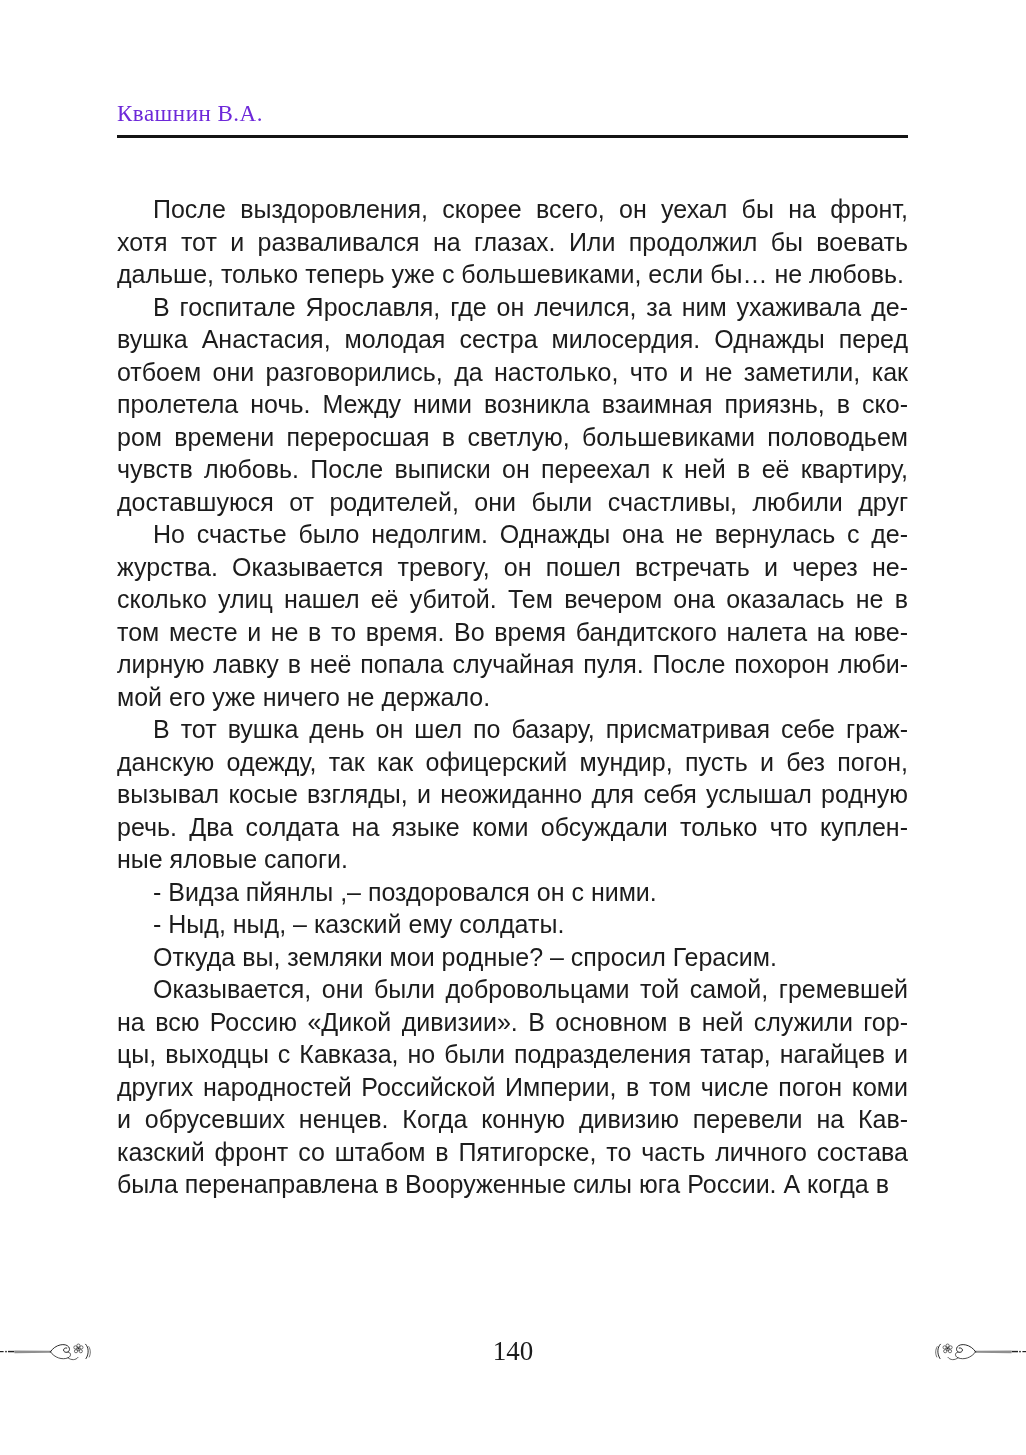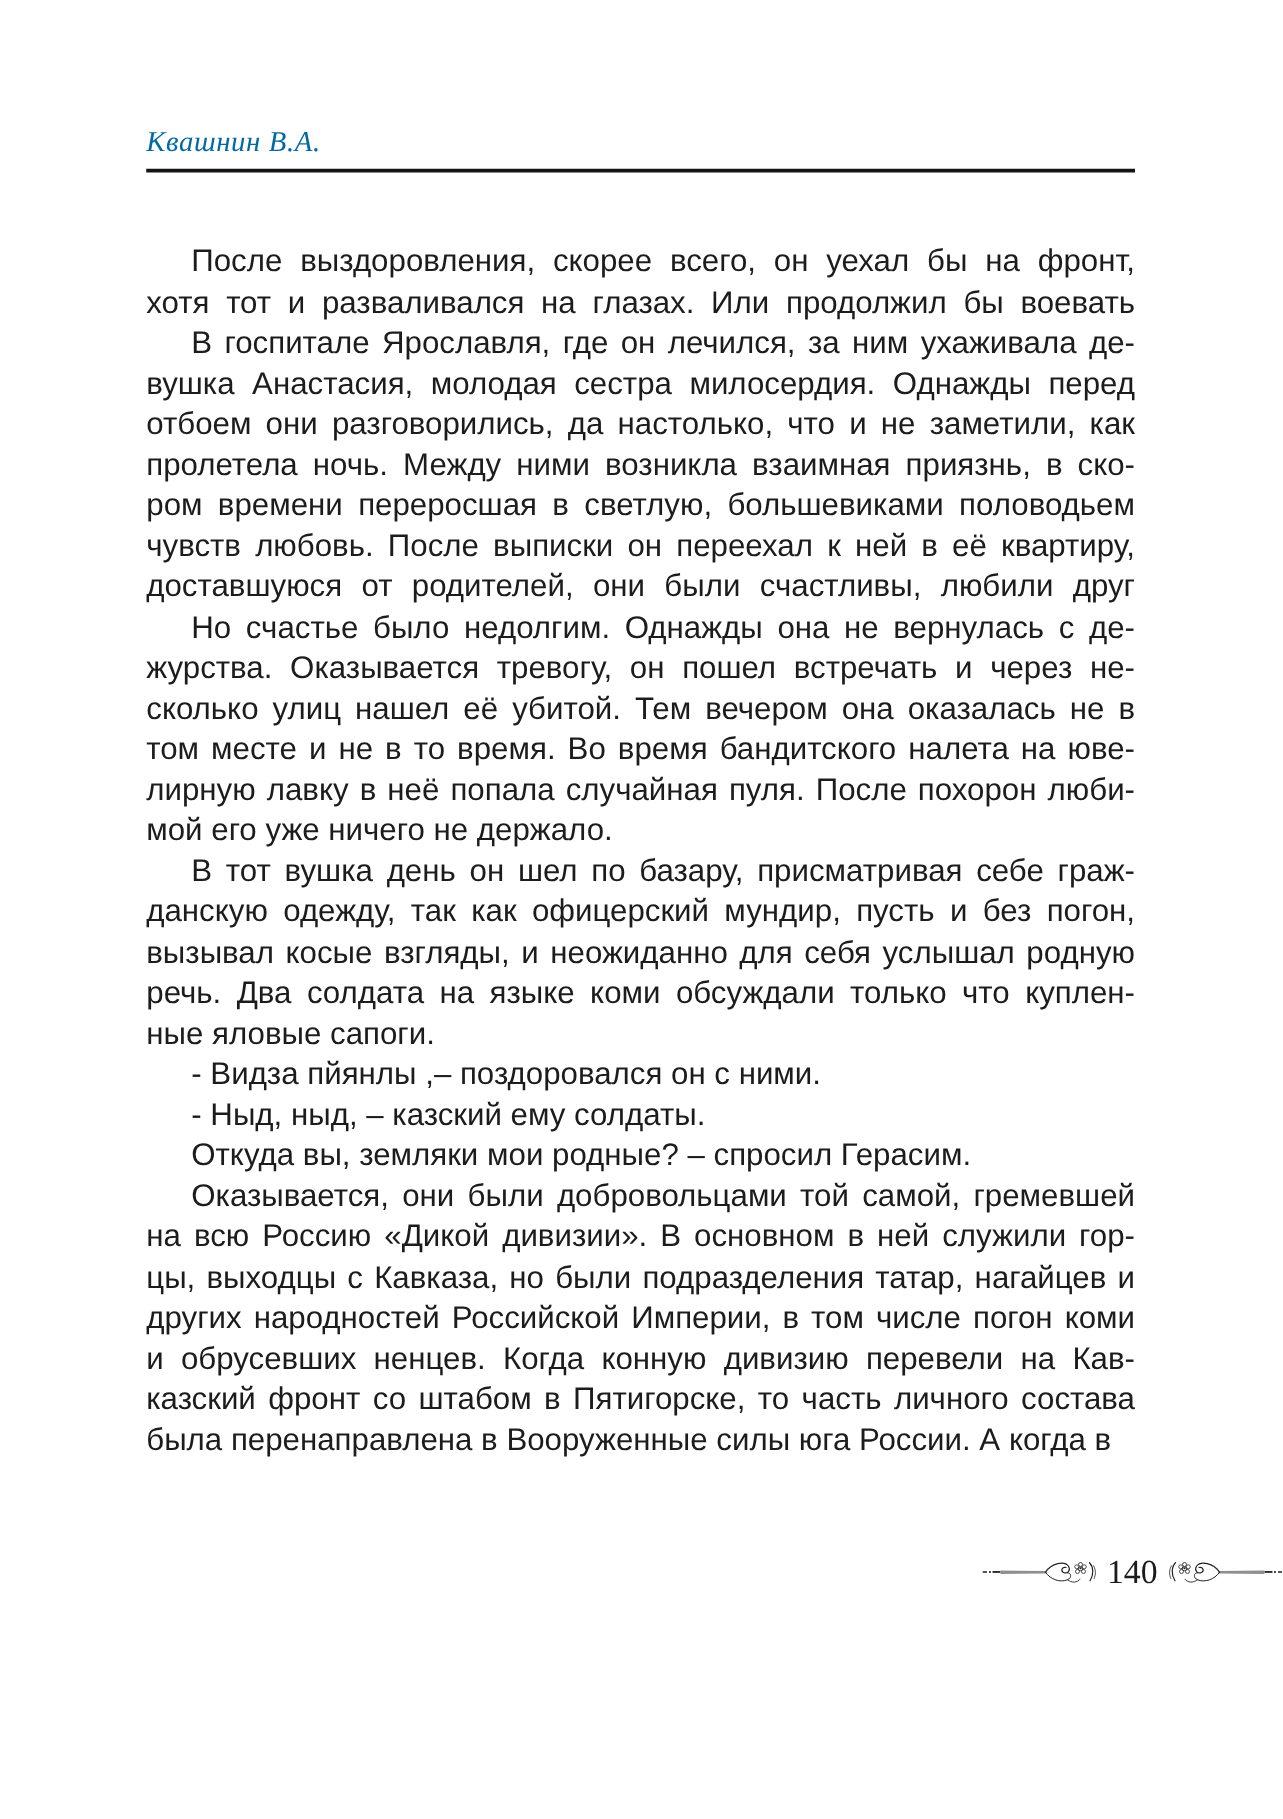--- a/index.html
+++ b/index.html
@@ -13,24 +13,23 @@
   }
   
   .header{
     position:absolute;
     left:117px;
     top:101px;
     width:791px;
   }
   .author{
     font-family:"Liberation Serif", serif;
-    font-style:italic;
     font-size:23px;
     line-height:26px;
-    color:#0369a1;
+    color:#6d28d9;
     letter-spacing:0.5px;
   }
   .rule{
     margin-top:8px;
     height:3px;
     background:#141414;
   }
   
   .body-text{
     position:absolute;
@@ -47,25 +46,25 @@
     text-align:justify;
     text-align-last:left;
     white-space:normal;
   }
   .line.just{ text-align-last:justify; }
   .line.first{ text-indent:36px; }
   
   .footer{
     position:absolute;
     left:0;
-    top:1244px;
+    top:1338px;
     width:1026px;
     display:flex;
     align-items:center;
-    justify-content:flex-end;
+    justify-content:space-between;
     gap:6px;
   }
   .page-number{
     font-family:"Liberation Serif", serif;
     font-size:27px;
     color:#1b1b1b;
     line-height:1;
     padding:0 2px;
   }
   .flourish{display:block;}
@@ -78,20 +77,21 @@
 
   <div class="header">
     <div class="author">Квашнин В.А.</div>
     <div class="rule"></div>
   </div>
 
   <div class="body-text">
       <div class="para">
         <div class="line first just">После выздоровления, скорее всего, он уехал бы на фронт,</div>
         <div class="line just">хотя тот и разваливался на глазах.  Или продолжил бы воевать</div>
+        <div class="line">дальше, только теперь уже с большевиками, если бы… не любовь.</div>
       </div>
       <div class="para">
         <div class="line first just">В госпитале Ярославля, где он лечился, за ним ухаживала де-</div>
         <div class="line just">вушка Анастасия, молодая сестра милосердия. Однажды перед</div>
         <div class="line just">отбоем они разговорились, да настолько, что и не заметили, как</div>
         <div class="line just">пролетела ночь. Между ними возникла взаимная приязнь, в ско-</div>
         <div class="line just">ром времени переросшая в светлую, большевиками половодьем</div>
         <div class="line just">чувств любовь. После выписки он переехал к ней в её квартиру,</div>
         <div class="line just">доставшуюся от родителей, они были счастливы, любили друг</div>
       </div>

